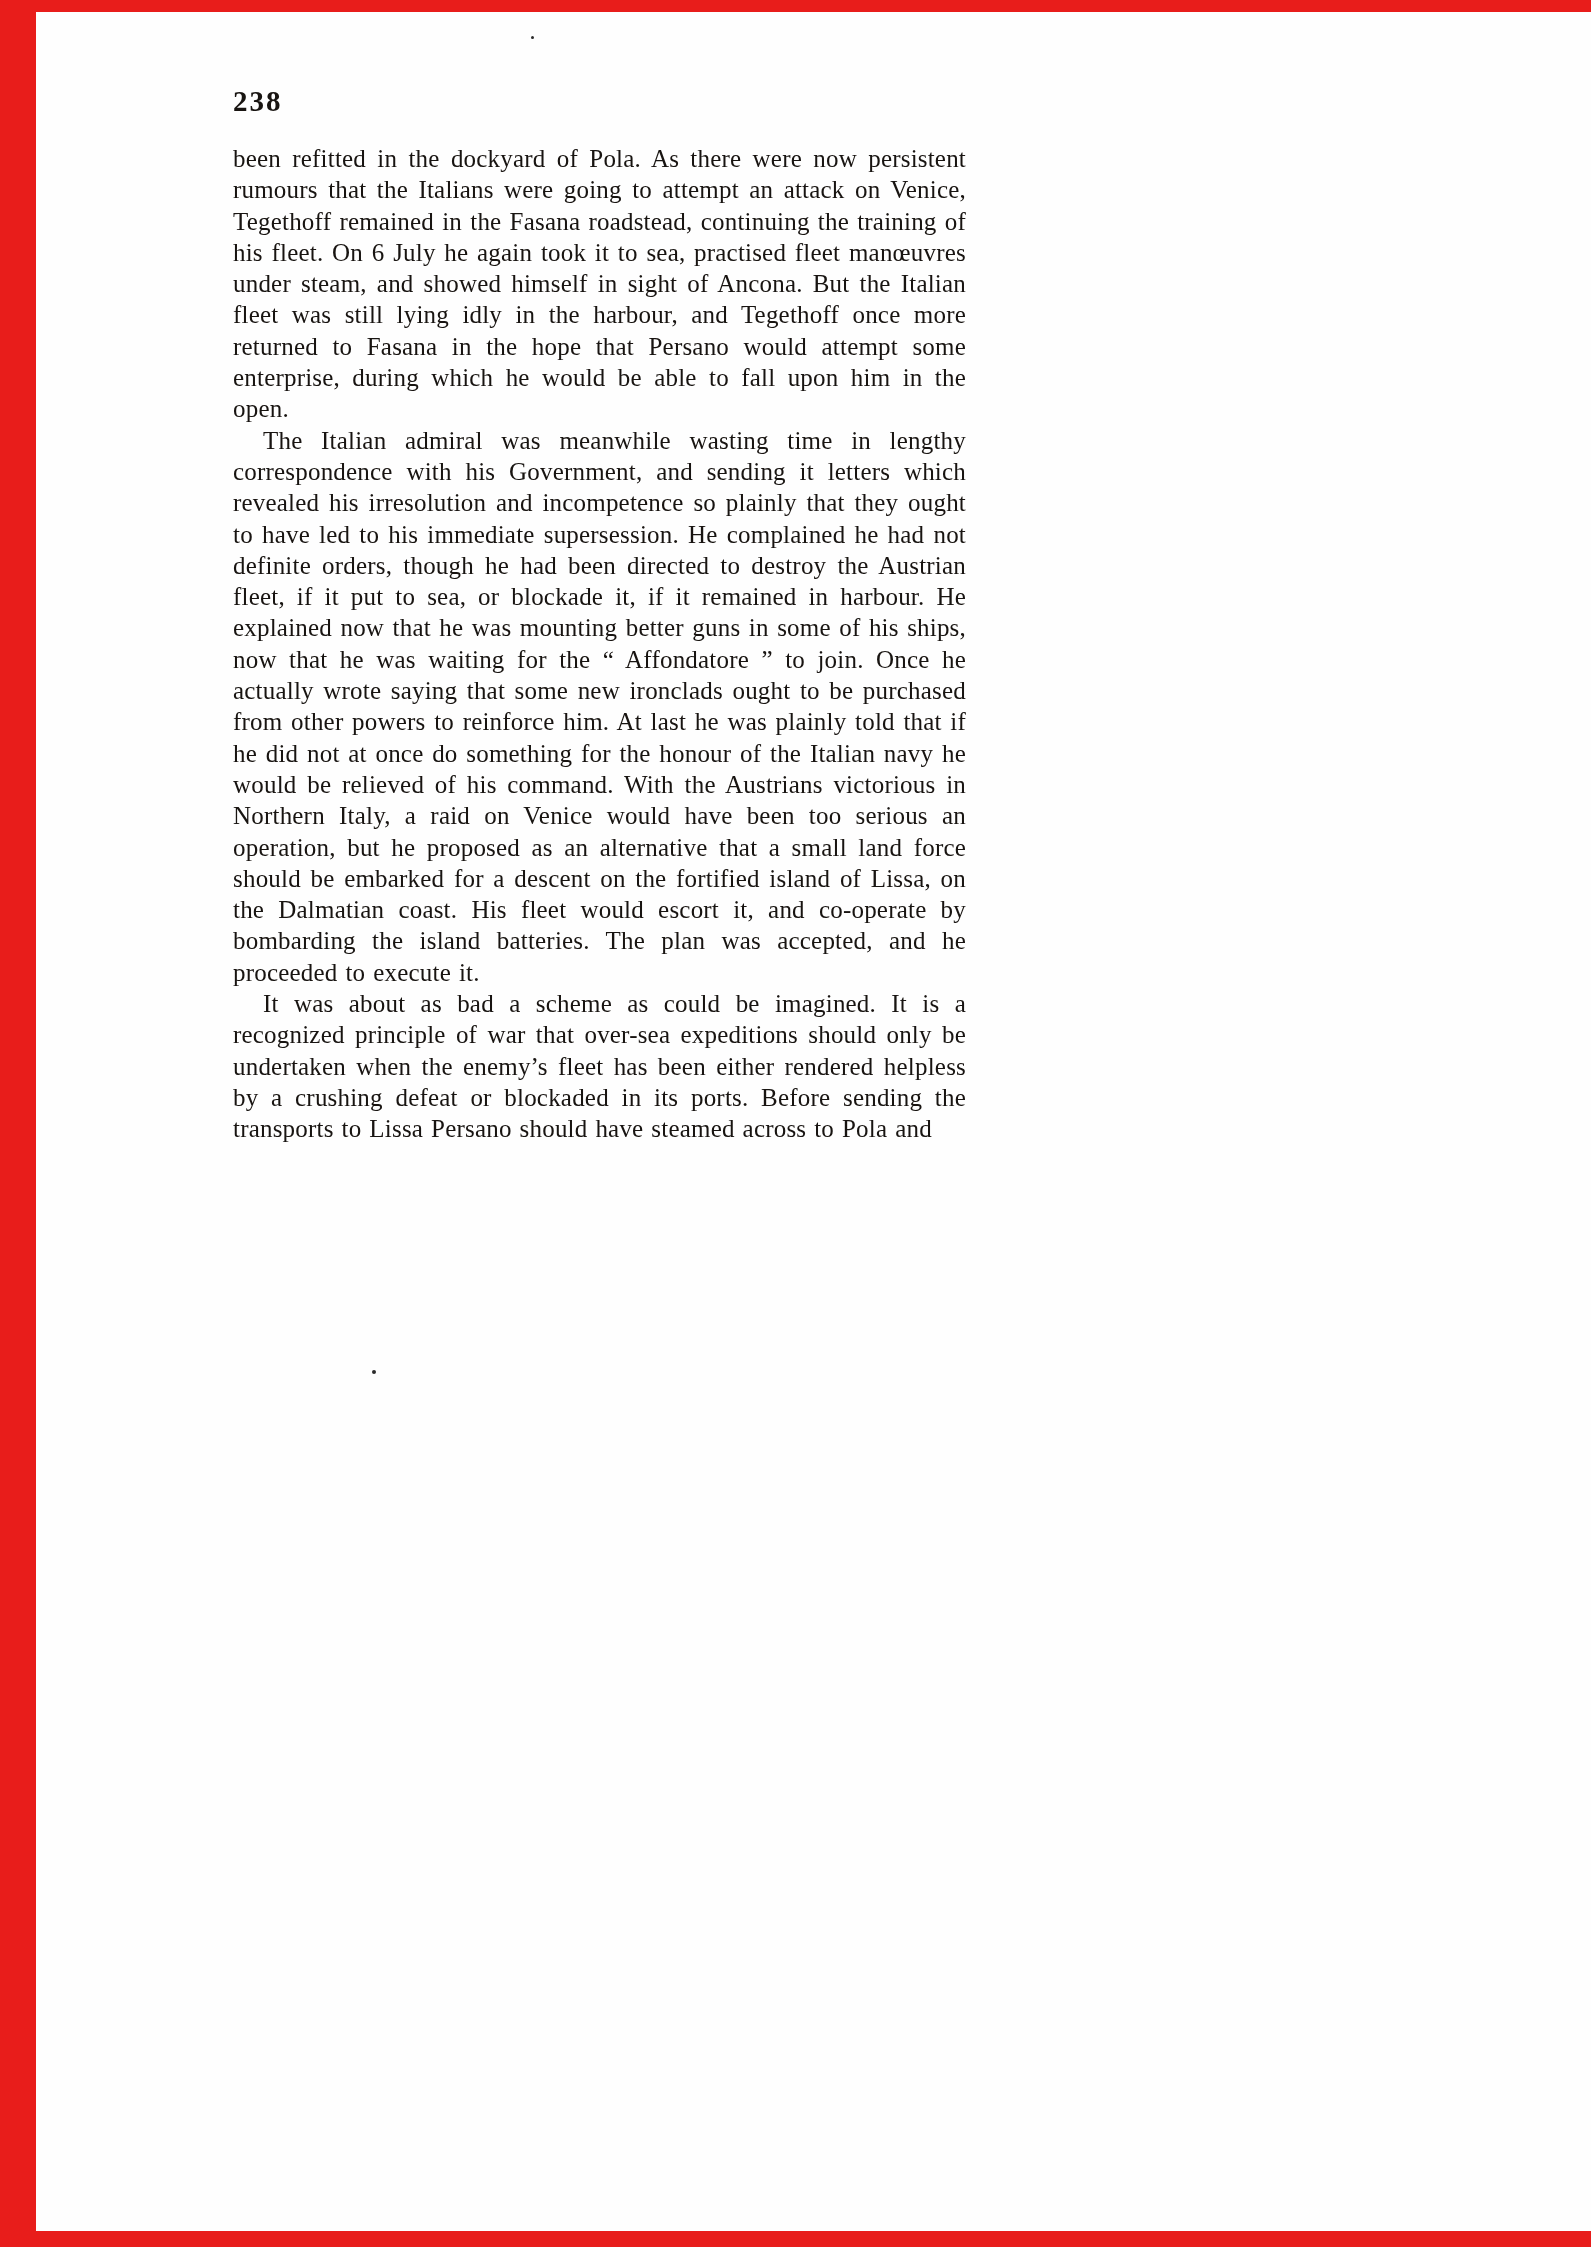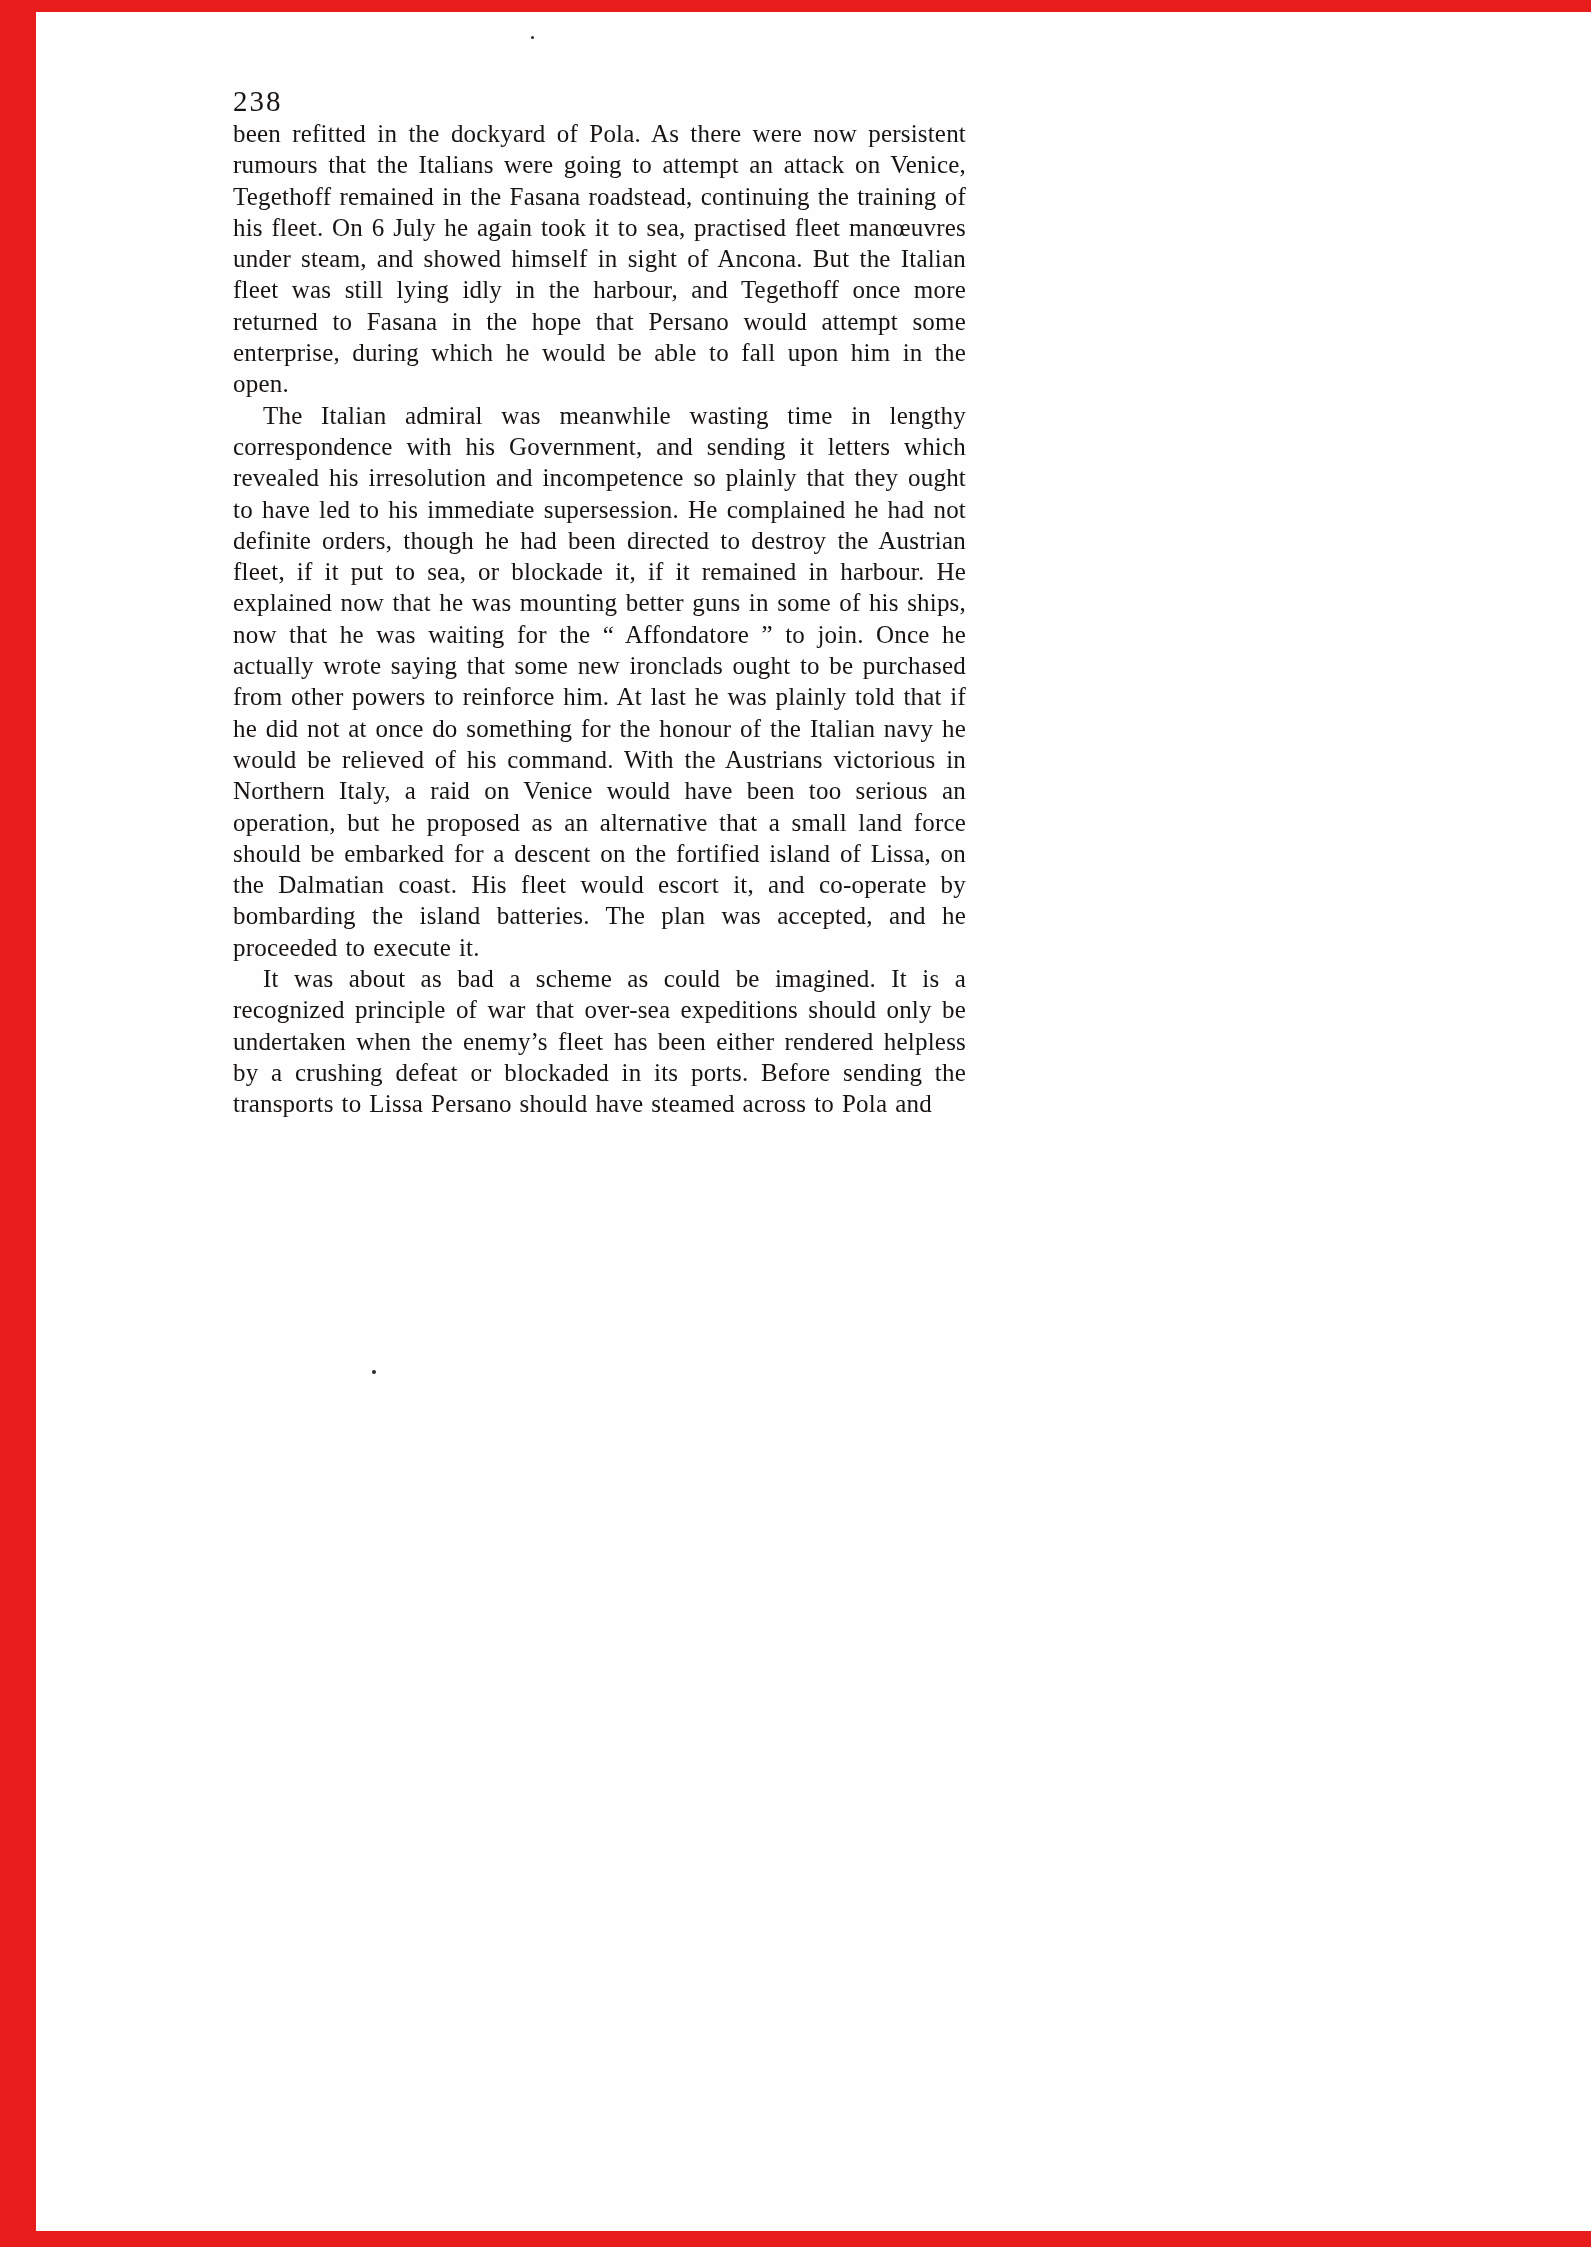--- a/index.html
+++ b/index.html
@@ -27,34 +27,35 @@
   .speck-2{left:372px;top:1370px;width:4px;height:4px;}
   .content{
     position:absolute;
     left:233px;
     top:84px;
     width:733px;
   }
   .header{
     display:flex;
     align-items:flex-start;
-    font-weight:normal;
+    font-weight:bold;
     font-size:29px;
     line-height:34px;
     white-space:nowrap;
   }
   .pagenum{
     letter-spacing:2px;
     margin-right:56px;
   }
   .title{
     letter-spacing:2.5px;
     word-spacing:14px;
   }
   .body-text{
+    margin-top:25px;
   }
   .para{
     margin:0;
     font-size:25px;
     line-height:31.3px;
     text-align:justify;
     letter-spacing:0.2px;
     word-spacing:1.5px;
   }
   .para.indent{

